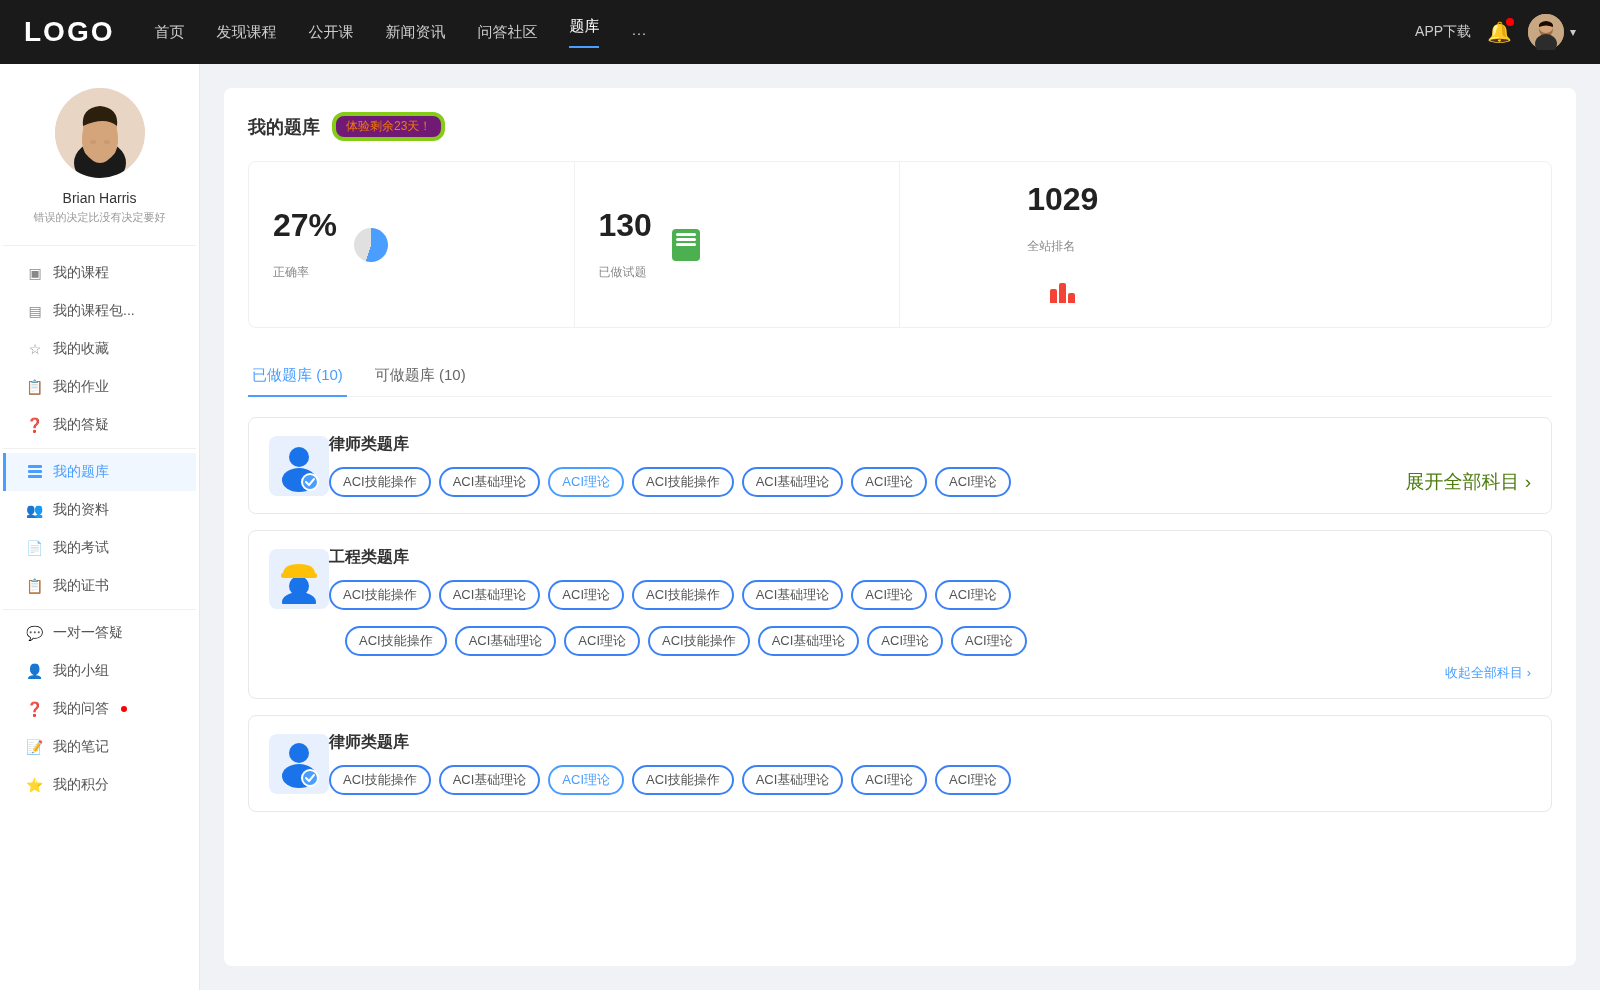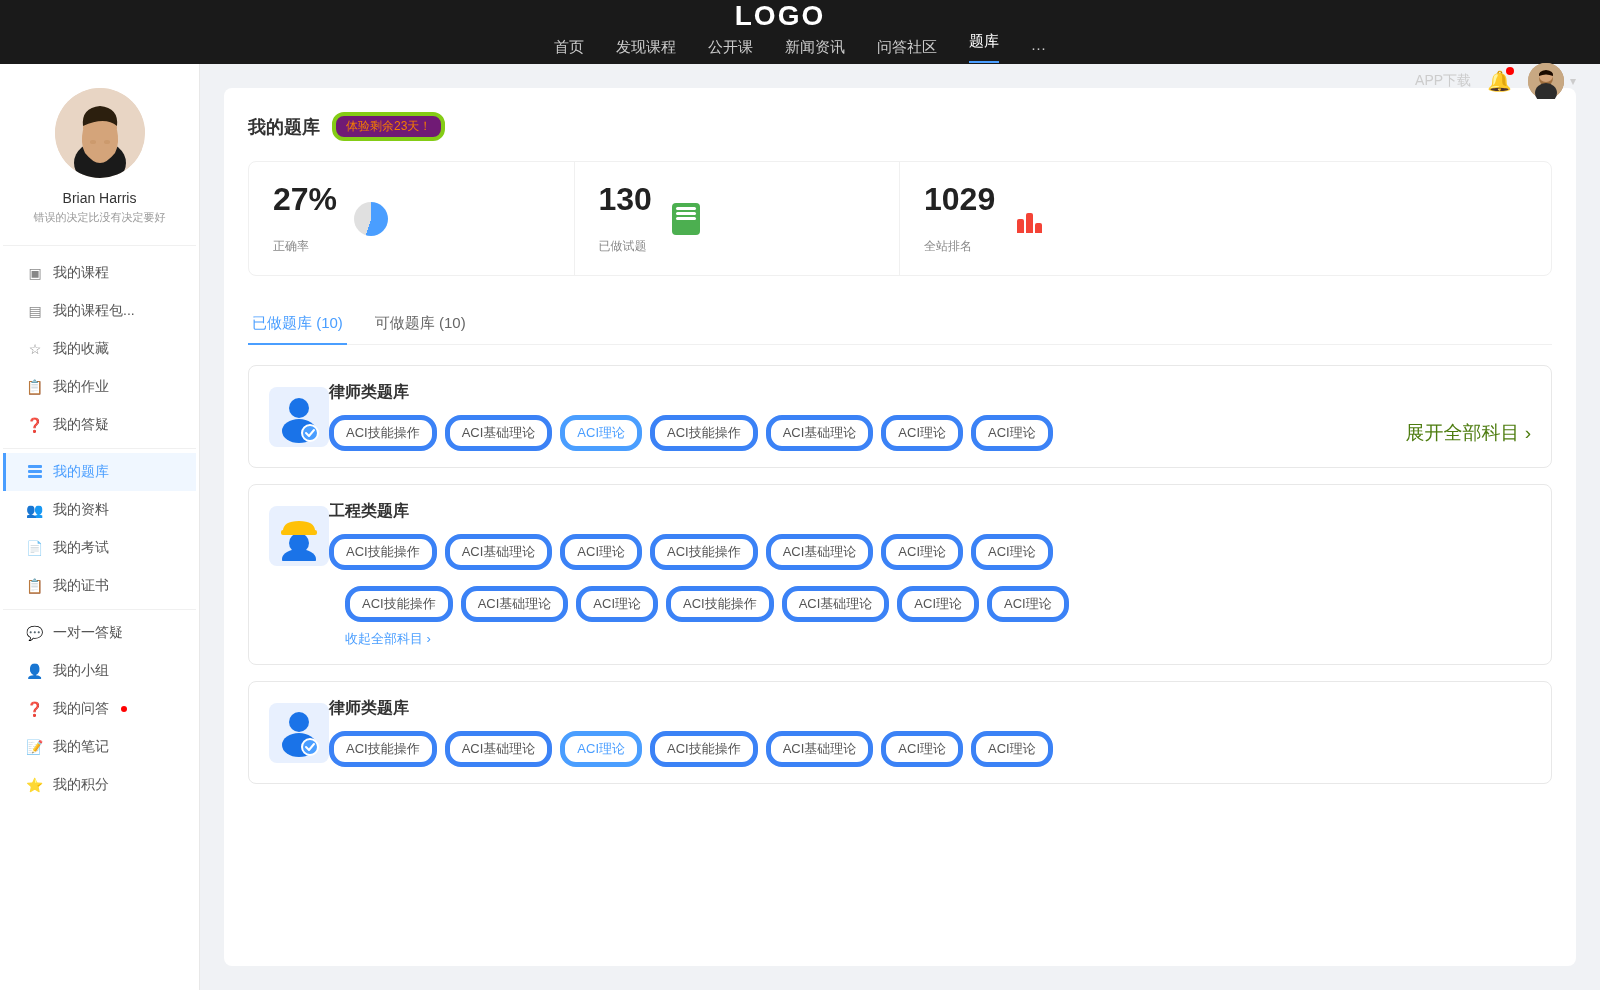--- a/index.html
+++ b/index.html
@@ -8,21 +8,20 @@
     
     .navbar {
       background: #1a1a1a;
       height: 64px;
       display: flex;
       align-items: center;
       padding: 0 24px;
       position: fixed;
       top: 0; left: 0; right: 0;
       z-index: 100;
-      flex-direction: column;
     }
     .navbar-logo {
       color: white;
       font-size: 28px;
       font-weight: bold;
       letter-spacing: 2px;
       margin-right: 40px;
       min-width: 80px;
     }
     .navbar-nav {
@@ -215,21 +214,21 @@
       margin-bottom: 28px;
       overflow: hidden;
     }
     .stat-card {
       padding: 20px 24px;
       display: flex;
       align-items: center;
       gap: 16px;
       border-right: 1px solid #f0f0f0;
     }
-    .stat-card:last-child { border-right: none; }
+    .stat-card:last-child { border-right: none; flex-direction: column; }
     .stat-value-area {}
     .stat-value {
       font-size: 32px;
       font-weight: 700;
       color: #222;
       line-height: 1.1;
     }
     .stat-label {
       font-size: 12px;
       color: #888;
@@ -338,21 +337,21 @@
       margin-bottom: 12px;
     }
     .tags-row {
       display: flex;
       flex-wrap: wrap;
       gap: 8px;
       align-items: center;
     }
     .tag {
       padding: 4px 12px;
-      border: 5px solid #3b82f6;
+      border: 2px solid #3b82f6;
       border-radius: 16px;
       font-size: 13px;
       color: #555;
       cursor: pointer;
       white-space: nowrap;
     }
     .tag.active-tag {
       border-color: #4a9eff;
       color: #4a9eff;
       background: white;
@@ -364,21 +363,21 @@
       cursor: pointer;
       white-space: nowrap;
       display: flex;
       align-items: center;
     }
     .bank-card-extra-row {
       padding: 0 20px 16px;
       padding-left: 96px;
     }
     .collapse-link {
-      text-align: left;
+      text-align: right;
       color: #4a9eff;
       font-size: 13px;
       cursor: pointer;
       margin-top: 8px;
     }
   </style>
 </head>
 <body>
 
 <nav class="navbar">

